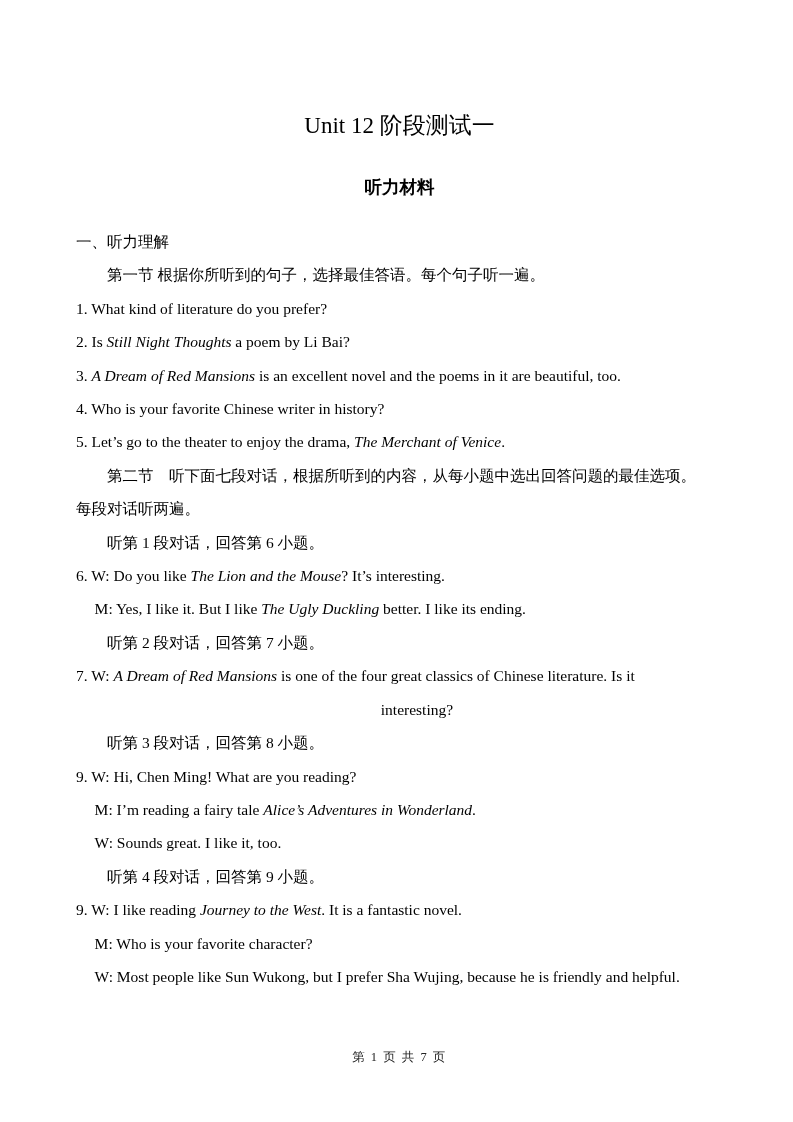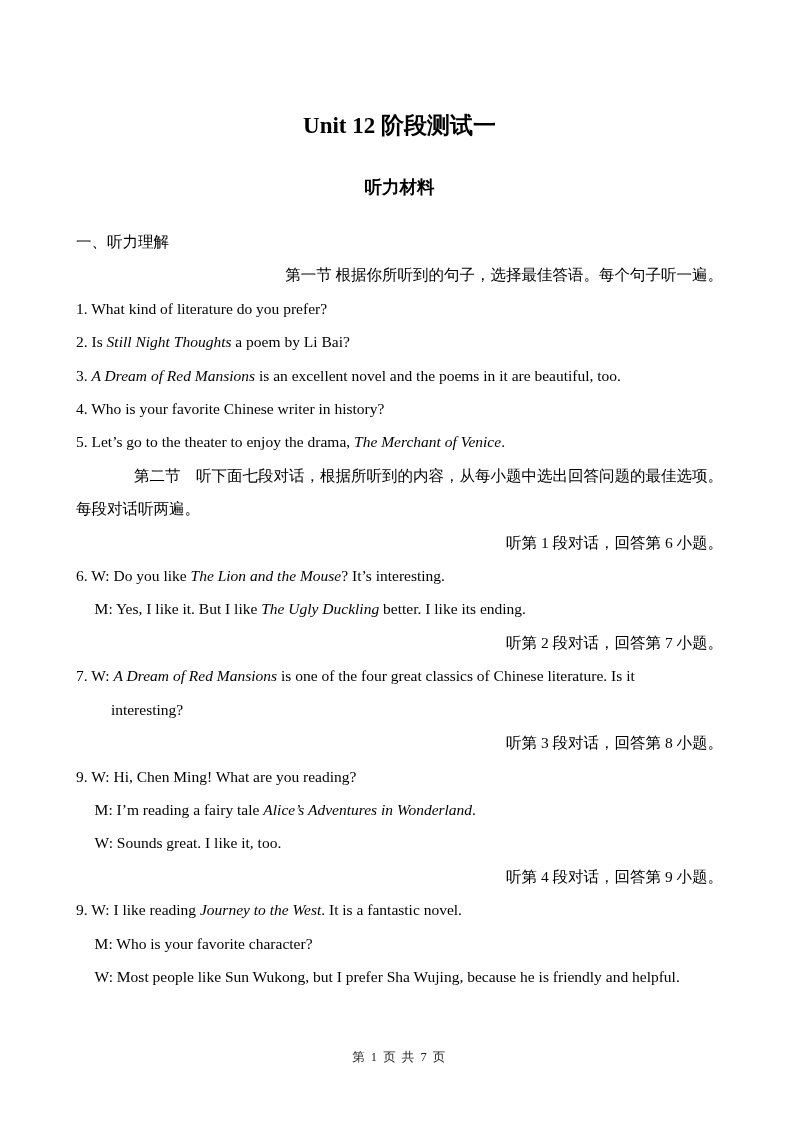--- a/index.html
+++ b/index.html
@@ -15,43 +15,43 @@
   .page {
     position: absolute;
     inset: 0;
     box-sizing: border-box;
     padding: 112px 70px 0 76px;
   }
   .title {
     margin: 0;
     text-align: center;
     font-size: 23px;
-    font-weight: bold;
+    font-weight: normal;
     line-height: 28px;
   }
   .subtitle {
     margin: 37px 0 0 0;
     text-align: center;
     font-size: 17.5px;
     font-weight: bold;
     line-height: 21px;
   }
   .doc-body {
     margin-top: 27px;
     font-size: 15.5px;
   }
   .line {
     margin: 0;
     line-height: 33.4px;
     white-space: nowrap;
   }
   .line i { font-style: italic; }
   .indent-0 { padding-left: 0; }
-  .indent-1 { padding-left: 2em; text-align: right; }
-  .indent-2 { padding-left: 2.25em; }
+  .indent-1 { padding-left: 2em; }
+  .indent-2 { padding-left: 2.25em; text-align: center; }
   .indent-m { padding-left: 1.2em; }
   .footer {
     position: absolute;
     left: 0;
     right: 0;
     bottom: 56px;
     text-align: center;
     font-size: 12.5px;
     letter-spacing: 1.5px;
     color: #222;

